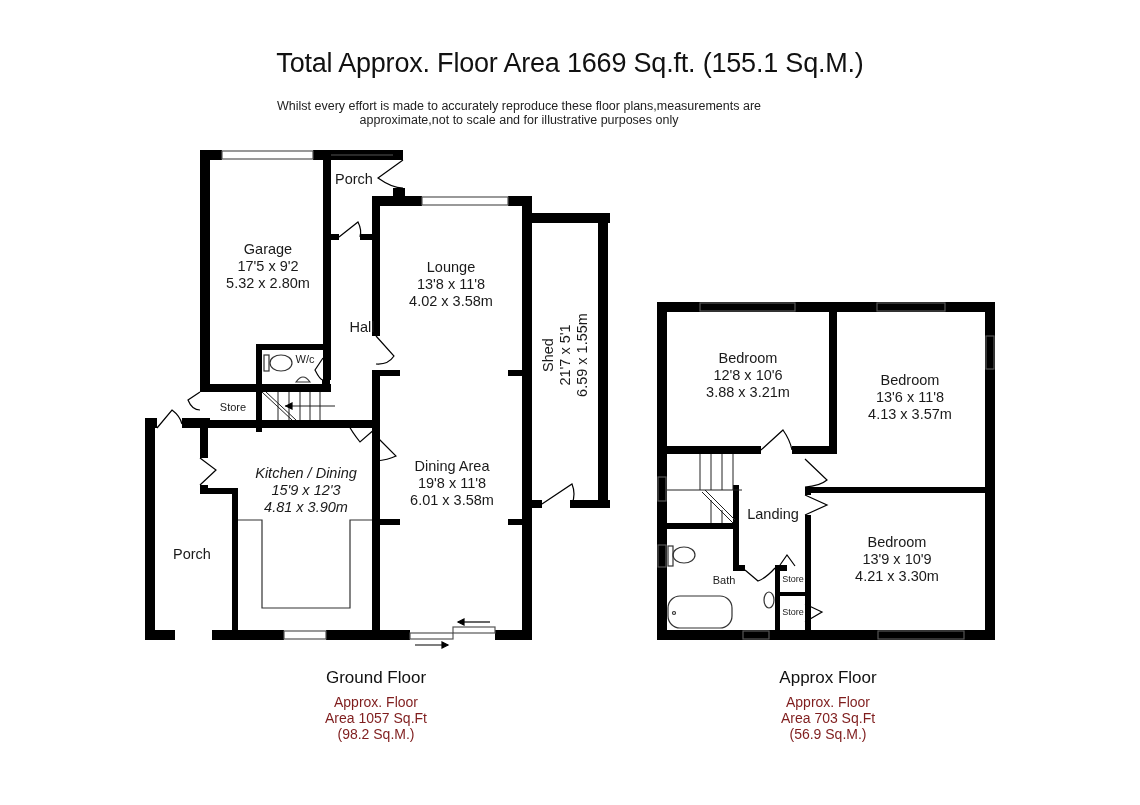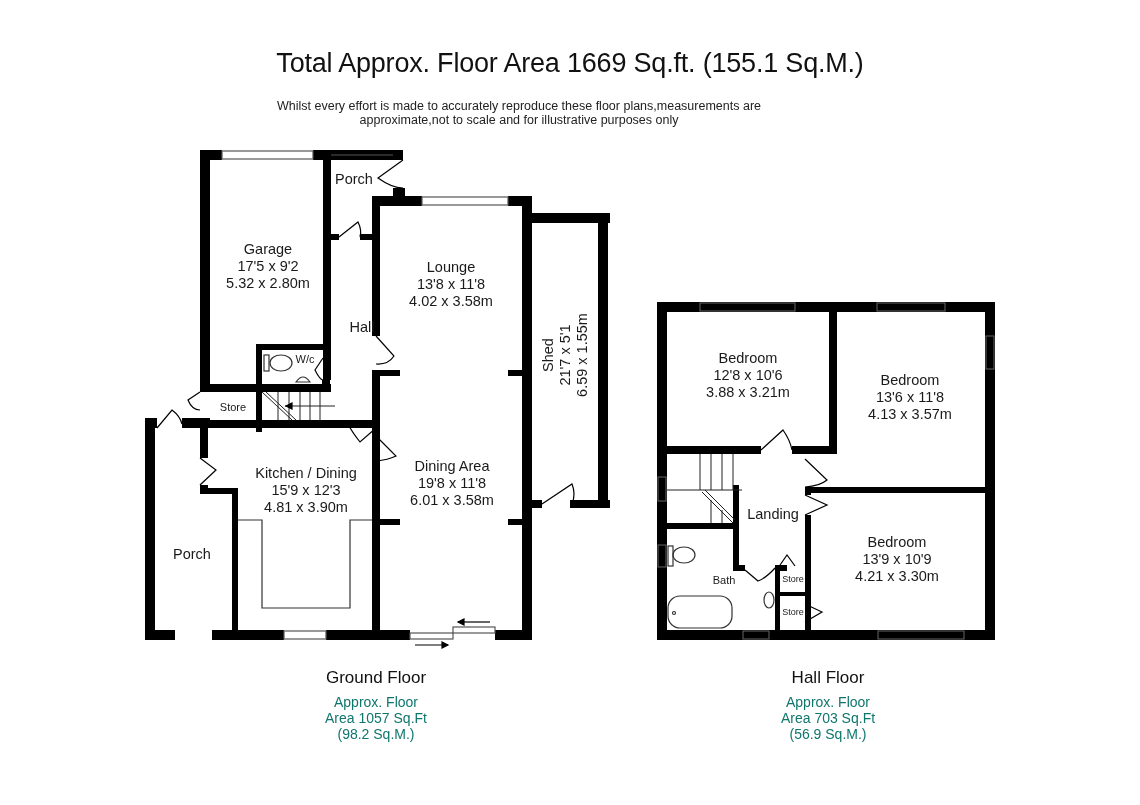--- a/index.html
+++ b/index.html
@@ -7,21 +7,21 @@
   .title { position: absolute; left: 0; width: 1140px; top: 48px; text-align: center; font-size: 27px; letter-spacing: -0.2px; }
   .disclaimer { position: absolute; left: 0; width: 1038px; top: 99px; text-align: center; font-size: 12.5px; line-height: 14px; color: #222; }
   .disclaimer span { display: block; }
   svg.plan { position: absolute; left: 0; top: 0; }
   .lbl { position: absolute; text-align: center; font-size: 14.5px; line-height: 17px; color: #1a1a1a; white-space: nowrap; transform: translateX(-50%); }
   .lbl span { display: block; }
   .lbl.small { font-size: 11px; line-height: 12px; }
   .lbl.rot { transform: translate(-50%, -50%) rotate(-90deg); }
   .floor-caption { position: absolute; text-align: center; transform: translateX(-50%); white-space: nowrap; }
   .floor-caption .name { font-size: 17px; display: block; margin-bottom: 6px; }
-  .floor-caption .area { font-size: 14px; line-height: 16px; display: block; color: #0f766e; }
+  .floor-caption .area { font-size: 14px; line-height: 16px; display: block; color: #7f1d1d; }
 </style>
 </head>
 <body>
 
 <div class="title">Total Approx. Floor Area 1669 Sq.ft. (155.1 Sq.M.)</div>
 <div class="disclaimer">
   <span>Whilst every effort is made to accurately reproduce these floor plans,measurements are</span>
   <span>approximate,not to scale and for illustrative purposes only</span>
 </div>
 
@@ -201,21 +201,21 @@
 <div class="lbl" style="left:451px; top:259px;">
   <span>Lounge</span>
   <span>13'8 x 11'8</span>
   <span>4.02 x 3.58m</span>
 </div>
 <div class="lbl rot" style="left:565px; top:355px;">
   <span>Shed</span>
   <span>21'7 x 5'1</span>
   <span>6.59 x 1.55m</span>
 </div>
-<div class="lbl" style="left:306px; top:465px;">
+<div class="lbl" style="left:306px; top:465px;font-style:italic;">
   <span>Kitchen / Dining</span>
   <span>15'9 x 12'3</span>
   <span>4.81 x 3.90m</span>
 </div>
 <div class="lbl" style="left:452px; top:458px;">
   <span>Dining Area</span>
   <span>19'8 x 11'8</span>
   <span>6.01 x 3.58m</span>
 </div>
 <div class="lbl" style="left:192px; top:546px;">
@@ -250,17 +250,17 @@
   <span>Store</span>
 </div>
 
 <div class="floor-caption" style="left:376px; top:668px;text-align:center;">
   <span class="name">Ground Floor</span>
   <span class="area">Approx. Floor</span>
   <span class="area">Area 1057 Sq.Ft</span>
   <span class="area">(98.2 Sq.M.)</span>
 </div>
 <div class="floor-caption" style="left:828px; top:668px;">
-  <span class="name">Hall Floor</span>
+  <span class="name">Approx Floor</span>
   <span class="area">Approx. Floor</span>
   <span class="area">Area 703 Sq.Ft</span>
   <span class="area">(56.9 Sq.M.)</span>
 </div>
 
 </body></html>

